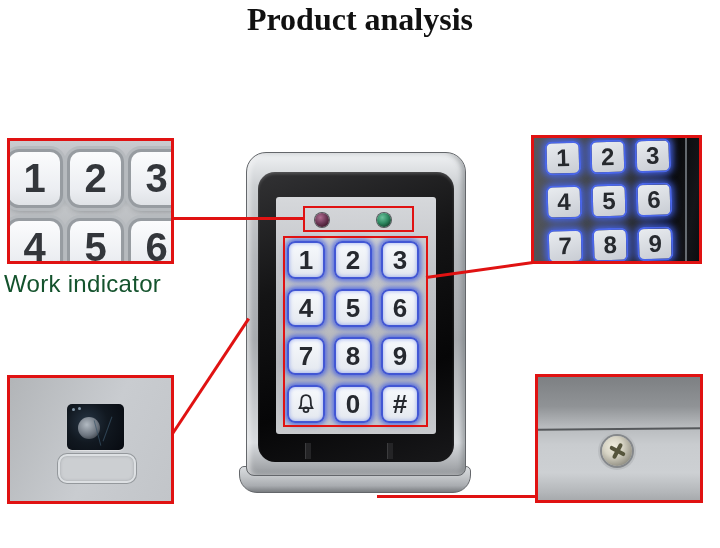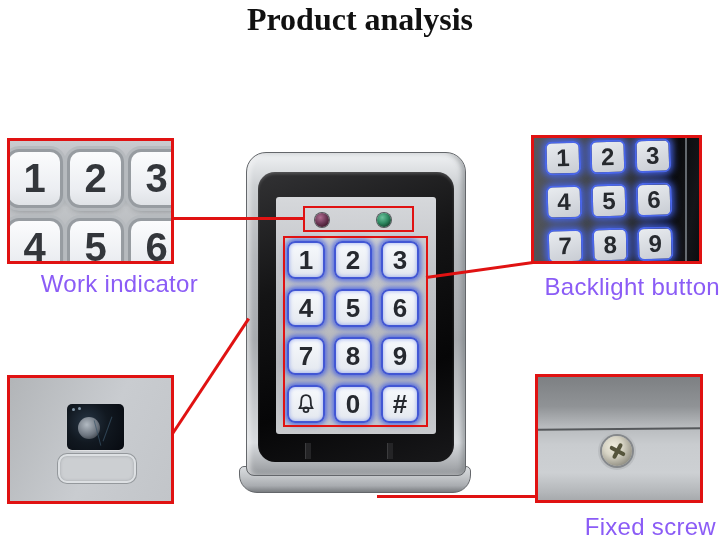--- a/index.html
+++ b/index.html
@@ -9,21 +9,21 @@
 
   
   #title{left:0;top:1px;width:720px;text-align:center;
          font-family:"Liberation Serif",serif;font-weight:700;font-size:32px;color:#111;}
 
   
   .callout-box{border:3px solid var(--red);box-sizing:border-box;overflow:hidden;}
   .red-line{height:3px;background:var(--red);transform-origin:left center;}
 
   
-  .label{font-size:24px;color:#8b5cf6;text-align:right;letter-spacing:.3px;}
+  .label{font-size:24px;color:#14532d;text-align:left;letter-spacing:.3px;}
 
   
   #dev-frame{left:246px;top:152px;width:218px;height:322px;border:1px solid #64676b;
     border-radius:20px 20px 8px 8px;
     background:linear-gradient(180deg,#f0f2f4 0%,#cdd0d3 10%,#b4b7bb 32%,#a8abaf 58%,#c6c9cc 78%,#d9dcdf 90%,#95989c 100%);
     box-shadow:inset 3px 0 5px rgba(255,255,255,.55),inset -3px 0 5px rgba(110,114,118,.55);}
   #dev-flange{left:239px;top:466px;width:230px;height:25px;border:1px solid #64676b;
     border-radius:5px 5px 18px 18px;
     background:linear-gradient(180deg,#dadde0 0%,#c3c6c9 40%,#a9acb0 75%,#797c80 100%);}
   #dev-bezel{left:258px;top:172px;width:196px;height:290px;border-radius:17px;
@@ -158,35 +158,33 @@
         <div class="key-lit">2</div>
         <div class="key-lit">3</div>
         <div class="key-lit">4</div>
         <div class="key-lit">5</div>
         <div class="key-lit">6</div>
         <div class="key-lit">7</div>
         <div class="key-lit">8</div>
         <div class="key-lit">9</div>
       </div>
   </div>
-  <div class="abs label" style="left:514px;top:273px;width:206px;">Backlight button</div>
 
   <div id="outlet-box" class="abs callout-box">
     <div id="outlet-opening" class="abs">
       <div id="outlet-buzzer" class="abs"></div>
       <div class="abs pcb-dot" style="left:5px;top:4px;"></div>
       <div class="abs pcb-dot" style="left:11px;top:3px;"></div>
       <div class="abs pcb-trace" style="left:40px;top:12px;transform:rotate(20deg);"></div>
       <div class="abs pcb-trace" style="left:30px;top:16px;transform:rotate(-15deg);"></div>
     </div>
     <div id="outlet-recess" class="abs"></div>
   </div>
 
   <div id="screw-box" class="abs callout-box">
     <div id="screw-seam" class="abs"></div>
     <div id="screw-head" class="abs">
       <div class="abs screw-bar" style="transform:rotate(28deg);"></div>
       <div class="abs screw-bar" style="transform:rotate(118deg);"></div>
     </div>
   </div>
-  <div class="abs label" style="left:536px;top:513px;width:180px;">Fixed screw</div>
 
 </div>
 
 </body></html>

